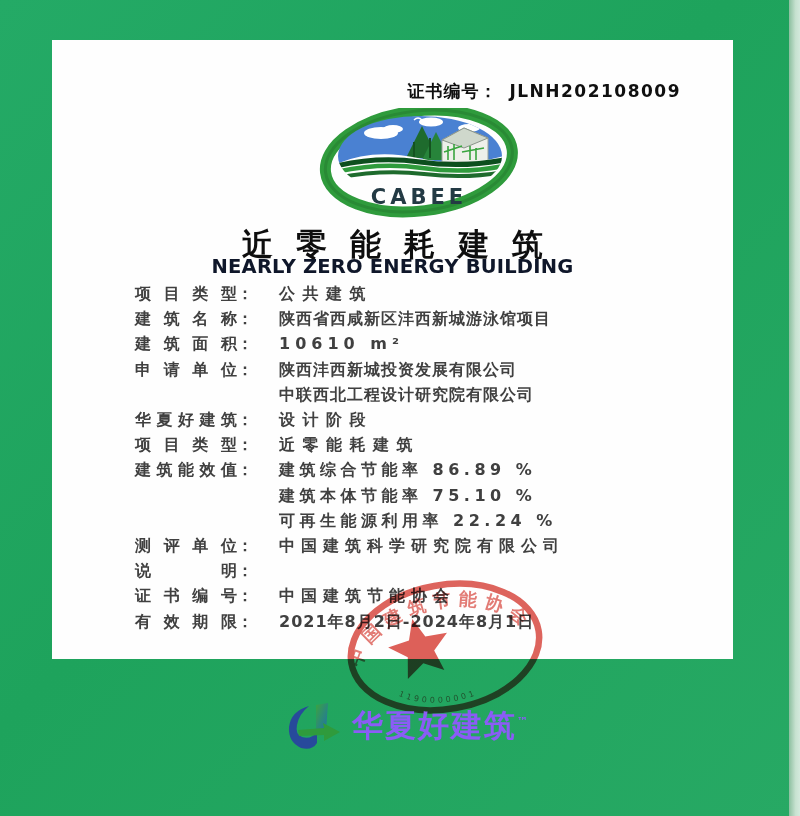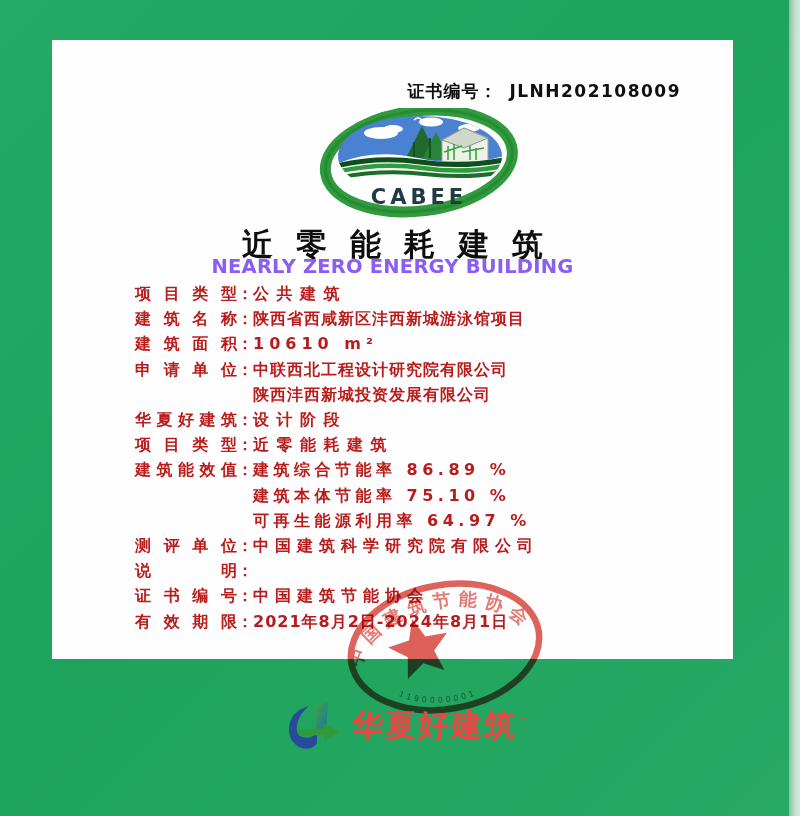--- a/index.html
+++ b/index.html
@@ -28,56 +28,56 @@
   
   .logo { position:absolute; left:266px; top:68px; width:202px; height:112px; }
   
   .title-cn {
     position:absolute; top:184px; left:0; width:100%;
     text-align:center; font-size:31px; font-weight:bold; color:#0e0e0e;
     letter-spacing:23px; text-indent:23px; white-space:nowrap;
   }
   .title-en {
     position:absolute; top:215px; left:0; width:100%;
-    text-align:center; font-size:19.5px; font-weight:bold; color:#8b5cf6;
+    text-align:center; font-size:19.5px; font-weight:bold; color:#0f172a;
     letter-spacing:.2px; white-space:nowrap;
   }
   
   .fields { position:absolute; left:83px; top:241px; width:578px; }
   .frow {
     display:flex; align-items:flex-start;
-    font-size:16px; font-weight:bold; color:#b91c1c; line-height:25.2px;
+    font-size:16px; font-weight:bold; color:#404040; line-height:25.2px;
   }
   .flabel {
     flex:none; display:inline-block; width:102px;
     text-align:justify; text-align-last:justify; text-justify:inter-character;
     white-space:normal;
   }
   .fcolon { flex:none; }
-  .fvals { margin-left:0; min-width:0; }
+  .fvals { margin-left:26px; min-width:0; }
   .fval { white-space:nowrap; }
   .sp0 { letter-spacing:0; }
   .sp1 { letter-spacing:1px; }
   .sp4 { letter-spacing:4.5px; }
   .sp5 { letter-spacing:5px; }
   .sp6 { letter-spacing:6px; }
   .sp7 { letter-spacing:7.5px; }
   
   .seal {
     position:absolute; left:288px; top:532px; width:212px; height:152px;
     mix-blend-mode:multiply; opacity:.95; pointer-events:none;
   }
   
   .footer-logo {
     position:absolute; left:230px; top:660px; height:52px;
     display:flex; align-items:center;
   }
   .footer-logo .hmark { width:62px; height:50px; }
   .footer-text {
-    margin-left:8px; font-size:31px; font-weight:bold; color:#ef4444;
+    margin-left:8px; font-size:31px; font-weight:bold; color:#8b5cf6;
     letter-spacing:2px; white-space:nowrap;
   }
   .footer-text sup { font-size:11px; vertical-align:super; letter-spacing:0; }
 </style>
 </head>
 <body>
 
 <div class="scan-edge"></div>
 
 <div class="cert">
@@ -143,22 +143,22 @@
         <span class="fcolon">：</span>
       <div class="fvals">
           <div class="fval sp5">10610 m²</div>
         </div>
     </div>
 
     <div class="frow">
       <span class="flabel">申请单位</span>
         <span class="fcolon">：</span>
       <div class="fvals">
+        <div class="fval sp1">陕西沣西新城投资发展有限公司</div>
         <div class="fval sp1">中联西北工程设计研究院有限公司</div>
-        <div class="fval sp1">陕西沣西新城投资发展有限公司</div>
       </div>
     </div>
 
     <div class="frow">
       <span class="flabel">华夏好建筑</span>
         <span class="fcolon">：</span>
       <div class="fvals">
           <div class="fval sp7">设计阶段</div>
         </div>
     </div>
@@ -170,21 +170,21 @@
           <div class="fval sp7">近零能耗建筑</div>
         </div>
     </div>
 
     <div class="frow">
       <span class="flabel">建筑能效值</span>
         <span class="fcolon">：</span>
       <div class="fvals">
         <div class="fval sp4">建筑综合节能率 86.89 %</div>
         <div class="fval sp4">建筑本体节能率 75.10 %</div>
-        <div class="fval sp4">可再生能源利用率 64.97 %</div>
+        <div class="fval sp4">可再生能源利用率 22.24 %</div>
       </div>
     </div>
 
     <div class="frow">
       <span class="flabel">测评单位</span>
         <span class="fcolon">：</span>
       <div class="fvals">
           <div class="fval sp6">中国建筑科学研究院有限公司</div>
         </div>
     </div>

